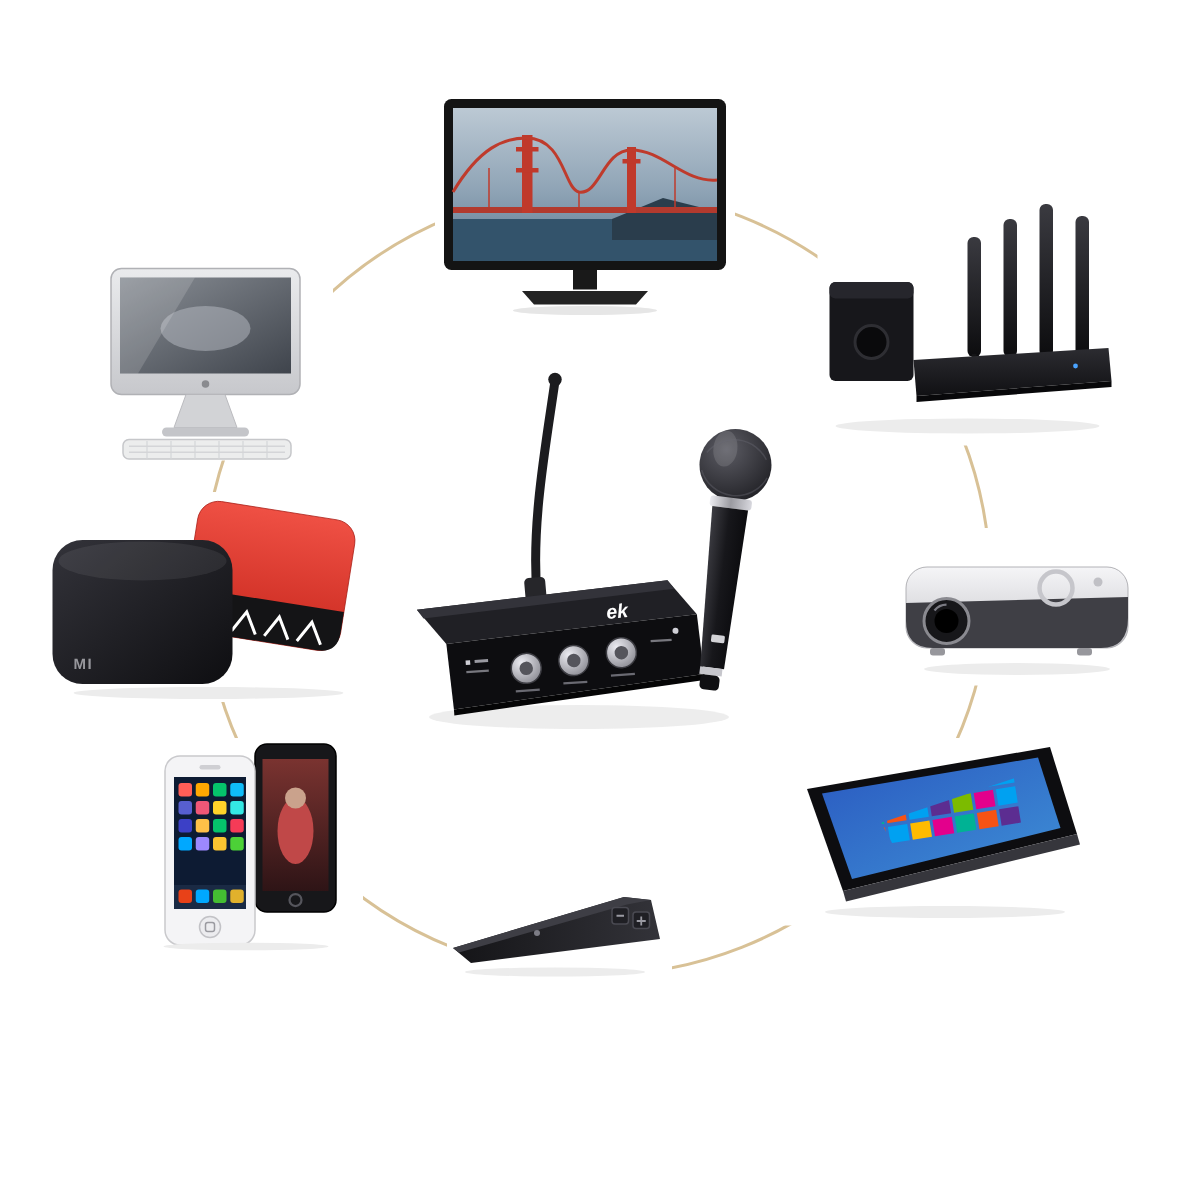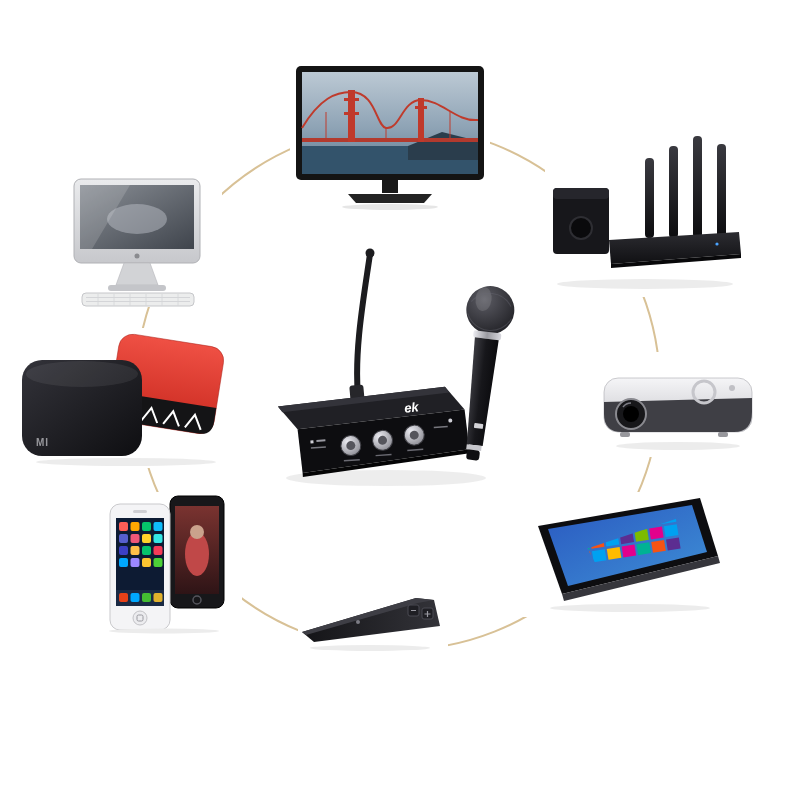--- a/index.html
+++ b/index.html
@@ -244,21 +244,21 @@
           <rect x="50" y="101" width="9" height="9" rx="2" fill="#44bd32"></rect>
             <rect x="61.5" y="101" width="9" height="9" rx="2" fill="#e1b12c"></rect>
         </g>
         <circle cx="48" cy="126" r="7" fill="#ececef" stroke="#c2c2c6" stroke-width="1"></circle>
         <rect x="45" y="123" width="6" height="6" rx="1.5" fill="none" stroke="#9a9aa0" stroke-width="1"></rect>
       </g>
       <ellipse cx="72" cy="139" rx="55" ry="2.5" fill="#ececec"></ellipse>
     </svg>
   </div>
 
-  <div class="device" style="left:16px; top:328px; width:220px; height:140px;text-decoration:underline;">
+  <div class="device" style="left:29px; top:328px; width:220px; height:140px;text-decoration:underline;">
     <svg viewBox="0 0 220 140" width="220" height="140">
       <defs>
         <linearGradient id="mb-red" x1="0" y1="0" x2="0" y2="1">
           <stop offset="0" stop-color="#ef5044"></stop>
             <stop offset="1" stop-color="#c8281e"></stop>
         </linearGradient>
         <linearGradient id="mb-black" x1="0" y1="0" x2="1" y2="1">
           <stop offset="0" stop-color="#33333a"></stop>
             <stop offset="1" stop-color="#0e0e11"></stop>
         </linearGradient>

